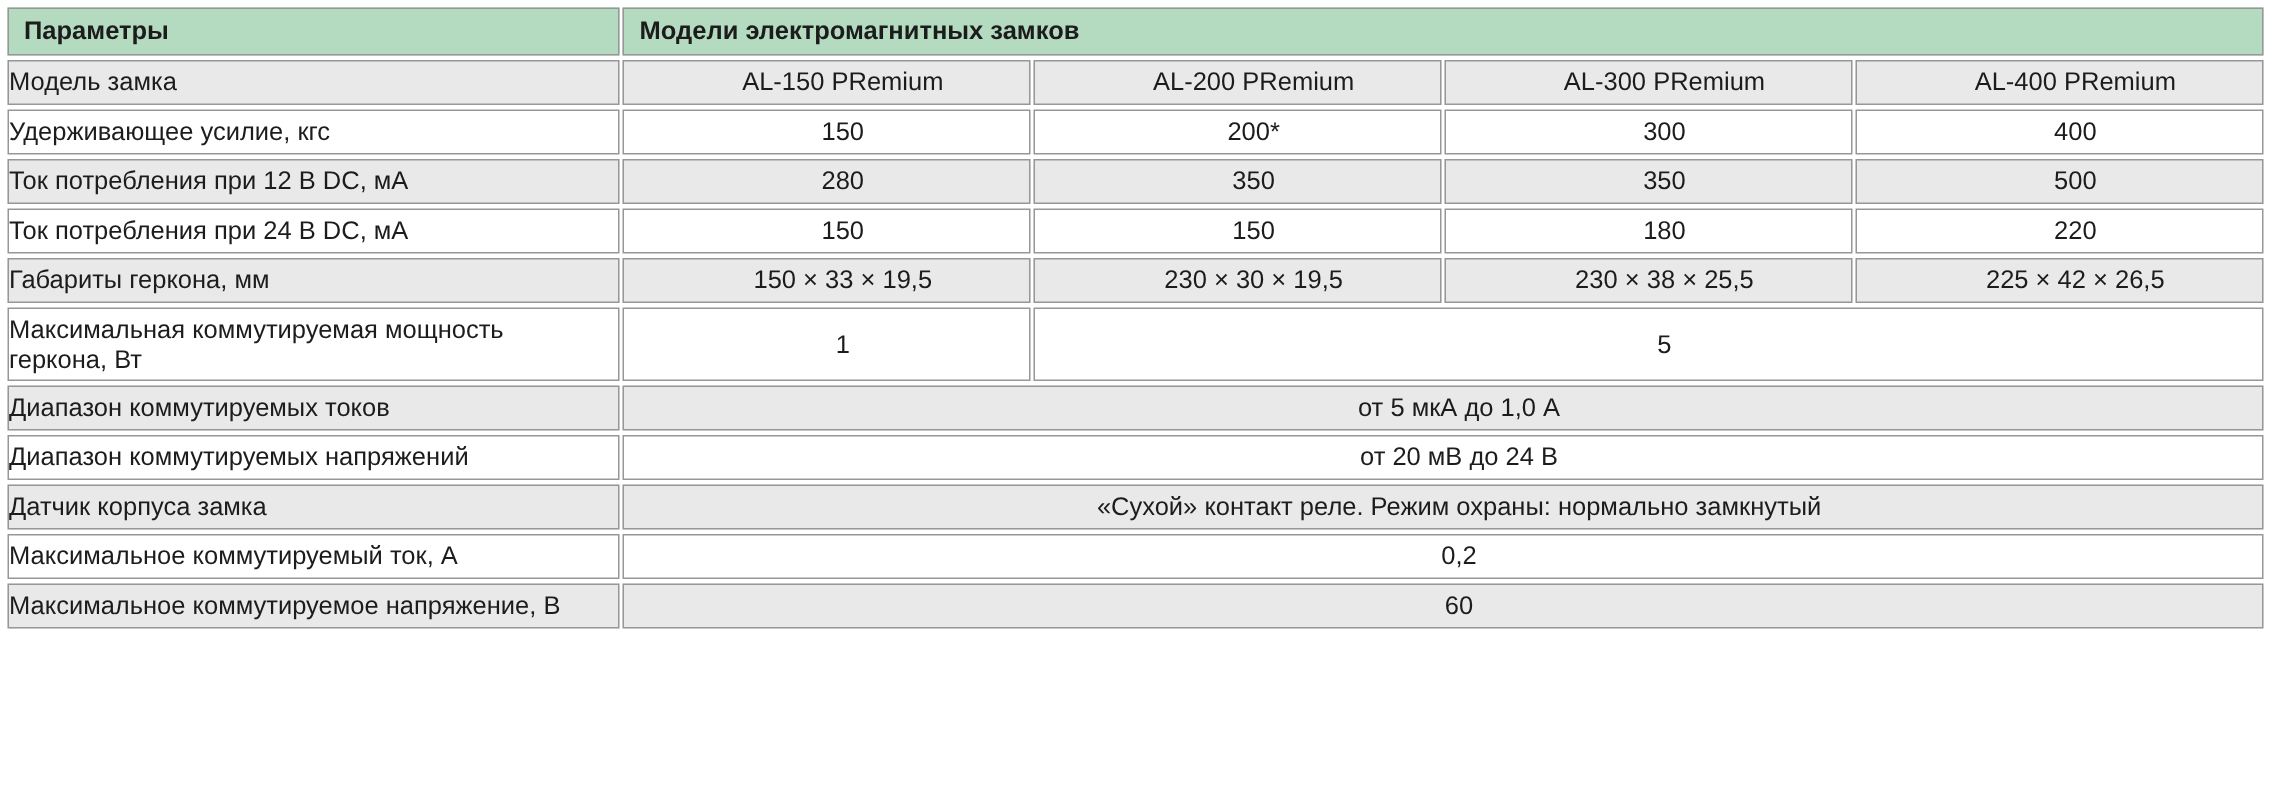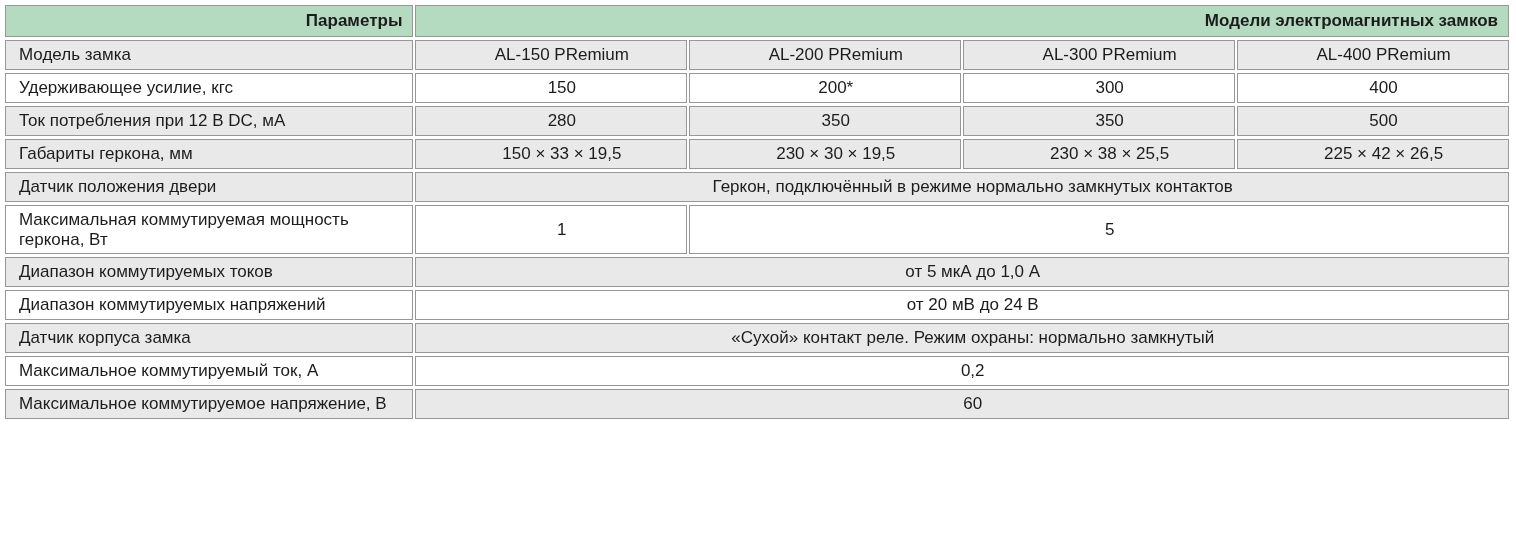--- a/index.html
+++ b/index.html
@@ -30,26 +30,26 @@
     border: 1px solid var(--border);
     font-size: 17px;
     line-height: 1.15;
     padding: 4px 10px;
     overflow: hidden;
   }
   th.hdr {
     background: var(--green);
     height: 32px;
     font-weight: bold;
-    text-align: right;
+    text-align: left;
   }
   td { height: 30px; }
   td.param {
     text-align: left;
-    padding-left: 13px;
+    padding-left: 0;
     white-space: pre-line;
   }
   td.val { text-align: center; padding-left: 31px; }
   tr.gray  td { background: var(--gray); }
   tr.white td { background: var(--white-row); margin-left: 43px; }
 </style>
 </head>
 <body>
 
 <table class="spec">
@@ -81,30 +81,33 @@
         <td class="val" colspan="1">300</td>
         <td class="val" colspan="1">400</td>
       </tr>
       <tr class="gray">
         <td class="param">Ток потребления при 12 В DC, мА</td>
         <td class="val" colspan="1">280</td>
         <td class="val" colspan="1">350</td>
         <td class="val" colspan="1">350</td>
         <td class="val" colspan="1">500</td>
       </tr>
+      <tr class="white">
+        <td class="param">Ток потребления при 24 В DC, мА</td>
+        <td class="val" colspan="1">150</td>
+        <td class="val" colspan="1">150</td>
+        <td class="val" colspan="1">180</td>
+        <td class="val" colspan="1">220</td>
+      </tr>
       <tr class="gray">
         <td class="param">Габариты геркона, мм</td>
         <td class="val" colspan="1">150 × 33 × 19,5</td>
         <td class="val" colspan="1">230 × 30 × 19,5</td>
         <td class="val" colspan="1">230 × 38 × 25,5</td>
         <td class="val" colspan="1">225 × 42 × 26,5</td>
-      </tr>
-      <tr class="gray">
-        <td class="param">Датчик положения двери</td>
-        <td class="val" colspan="4">Геркон, подключённый в режиме нормально замкнутых контактов</td>
       </tr>
       <tr class="white">
         <td class="param">Максимальная коммутируемая мощность
 геркона, Вт</td>
         <td class="val" colspan="1">1</td>
         <td class="val" colspan="3">5</td>
       </tr>
       <tr class="gray">
         <td class="param">Диапазон коммутируемых токов</td>
         <td class="val" colspan="4">от 5 мкА до 1,0 А</td>

